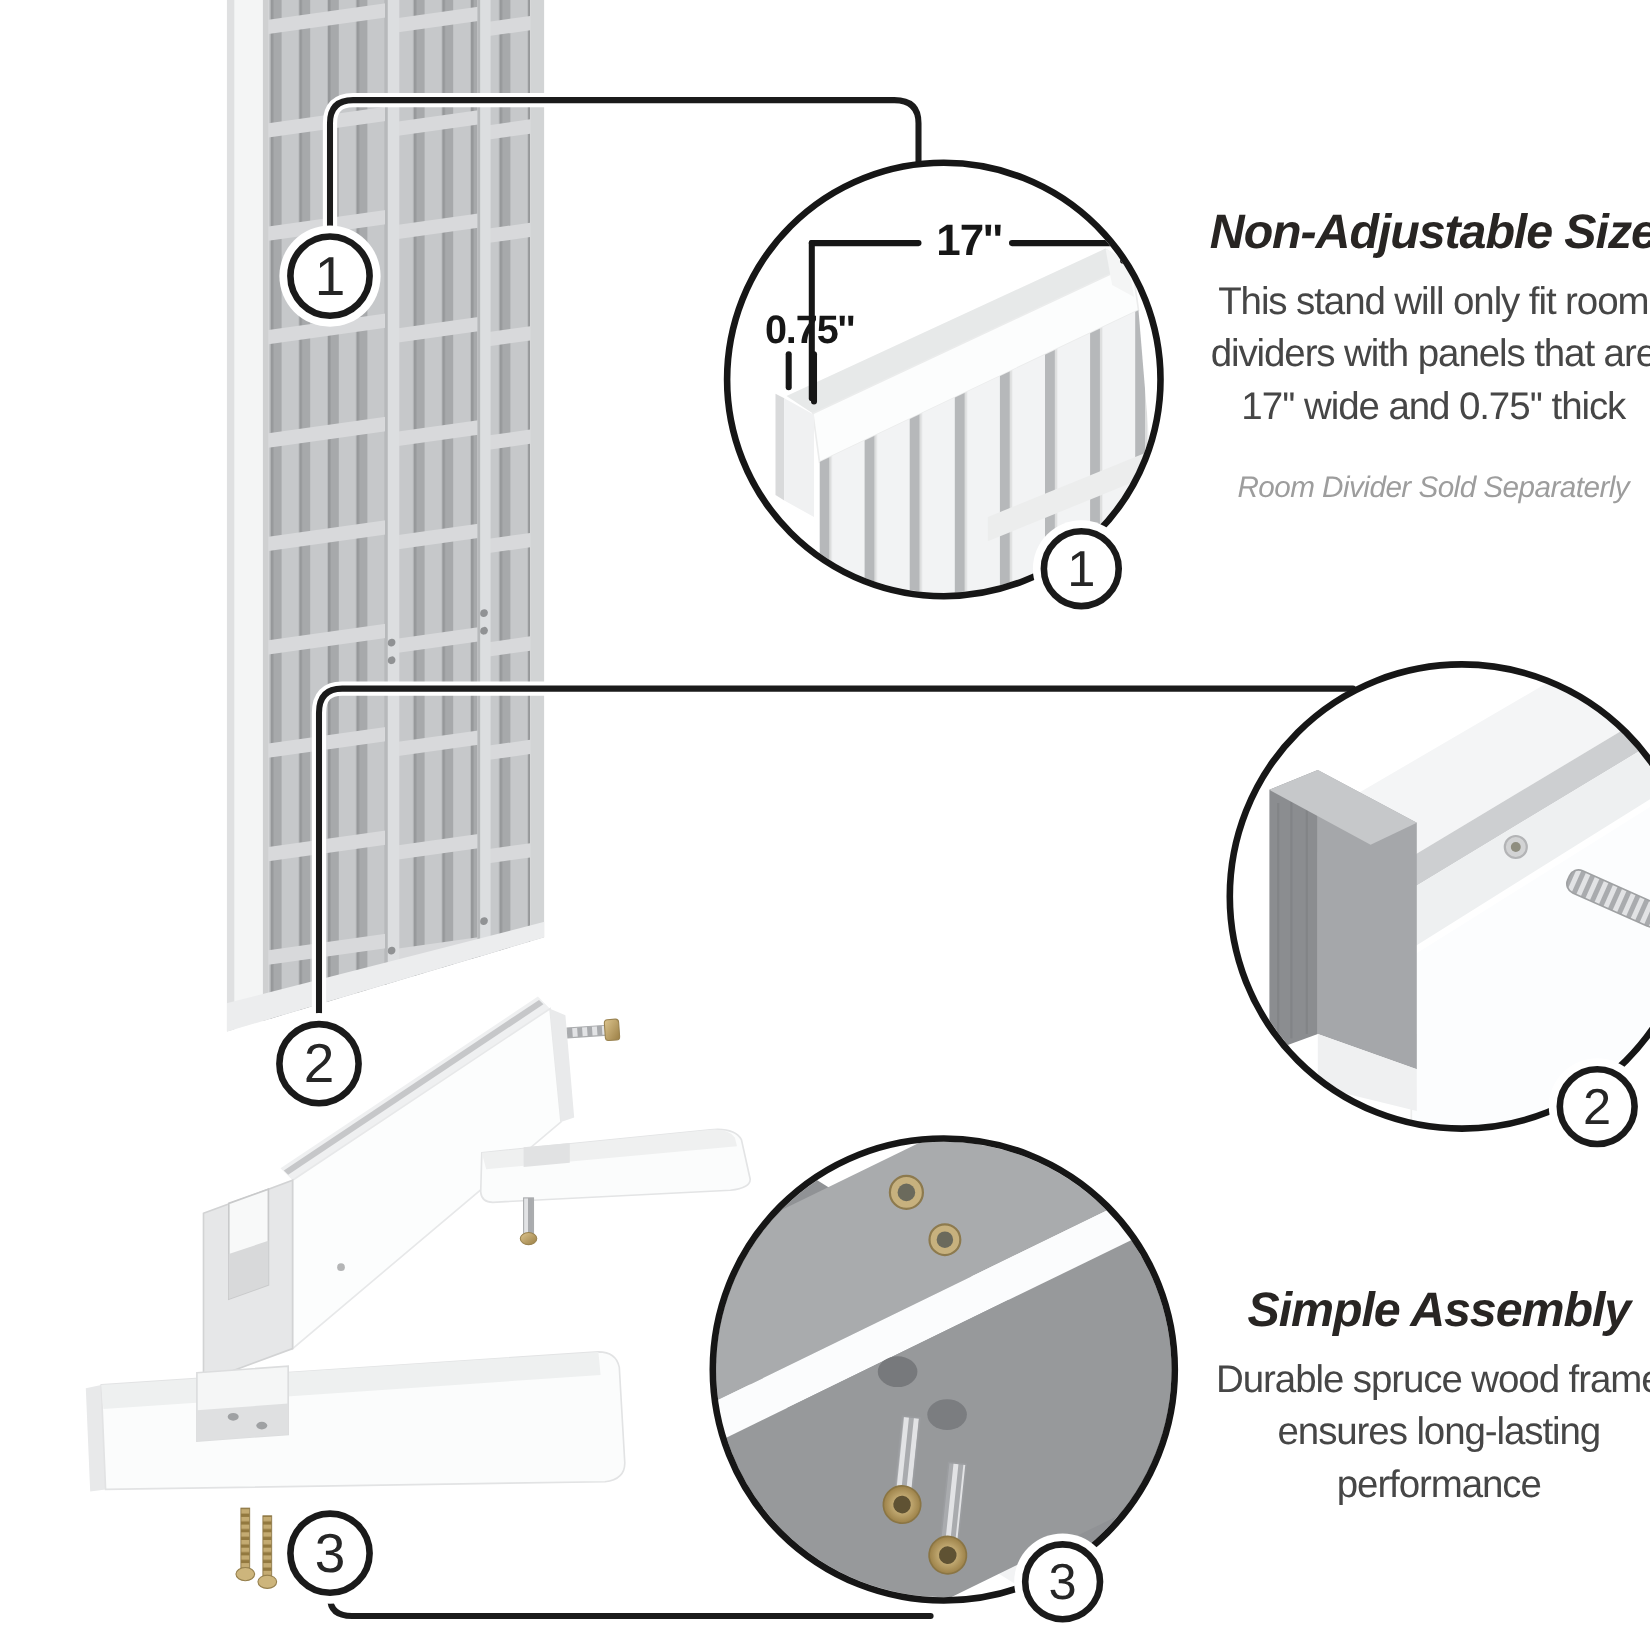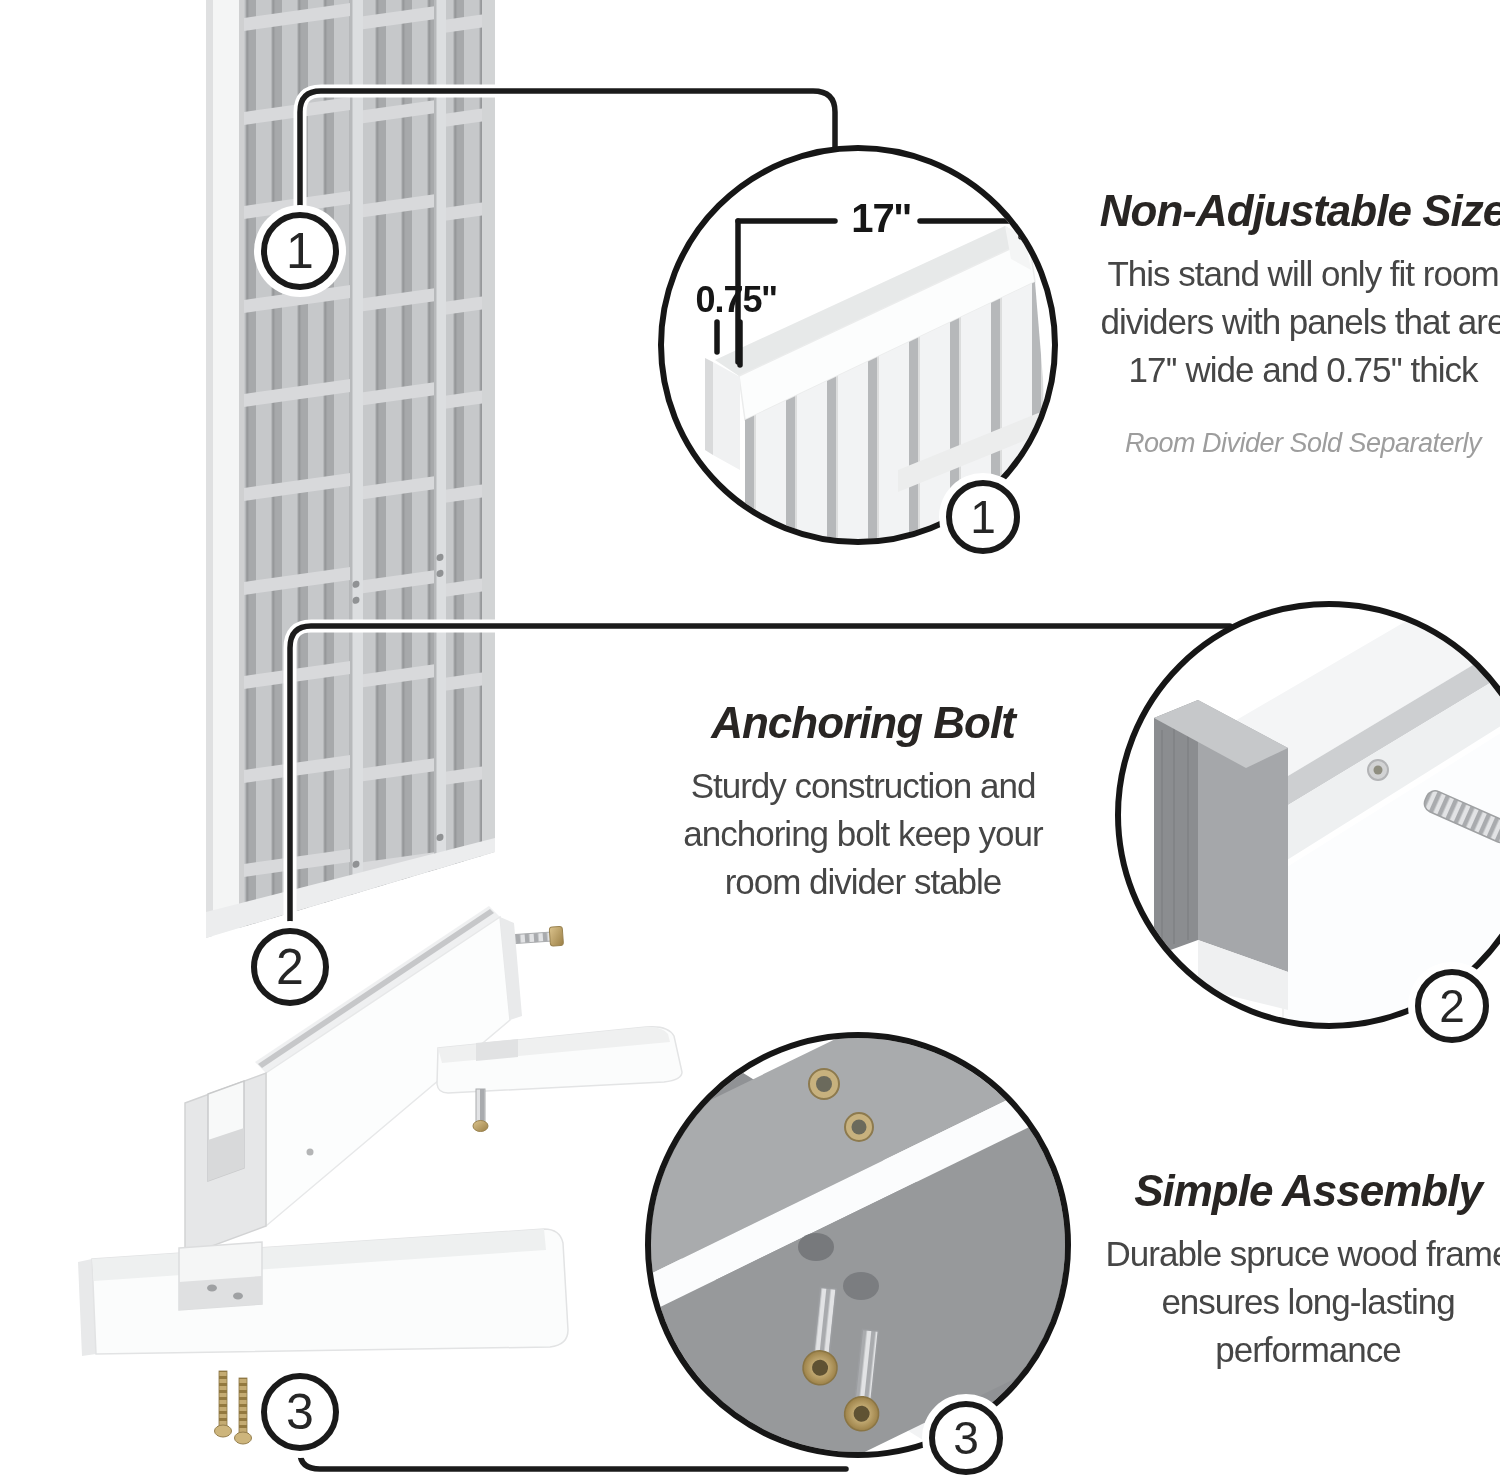--- a/index.html
+++ b/index.html
@@ -311,26 +311,20 @@
   </div>
 
   <div class="text-block" style="left:1005px;top:186px;width:500px">
     <div class="tb-title">Non-Adjustable Size</div>
     <div class="tb-body">This stand will only fit room
 dividers with panels that are
 17'' wide and 0.75'' thick</div>
     <div class="tb-note">Room Divider Sold Separaterly</div>
   </div>
 
-  <div class="text-block" style="left:565px;top:698px;width:500px">
-    <div class="tb-title">Anchoring Bolt</div>
-    <div class="tb-body">Sturdy construction and
-anchoring bolt keep your
-room divider stable</div>
-  </div>
 
   <div class="text-block" style="left:1010px;top:1166px;width:500px">
     <div class="tb-title">Simple Assembly</div>
     <div class="tb-body">Durable spruce wood frame
 ensures long-lasting
 performance</div>
   </div>
 
 </div>
 

